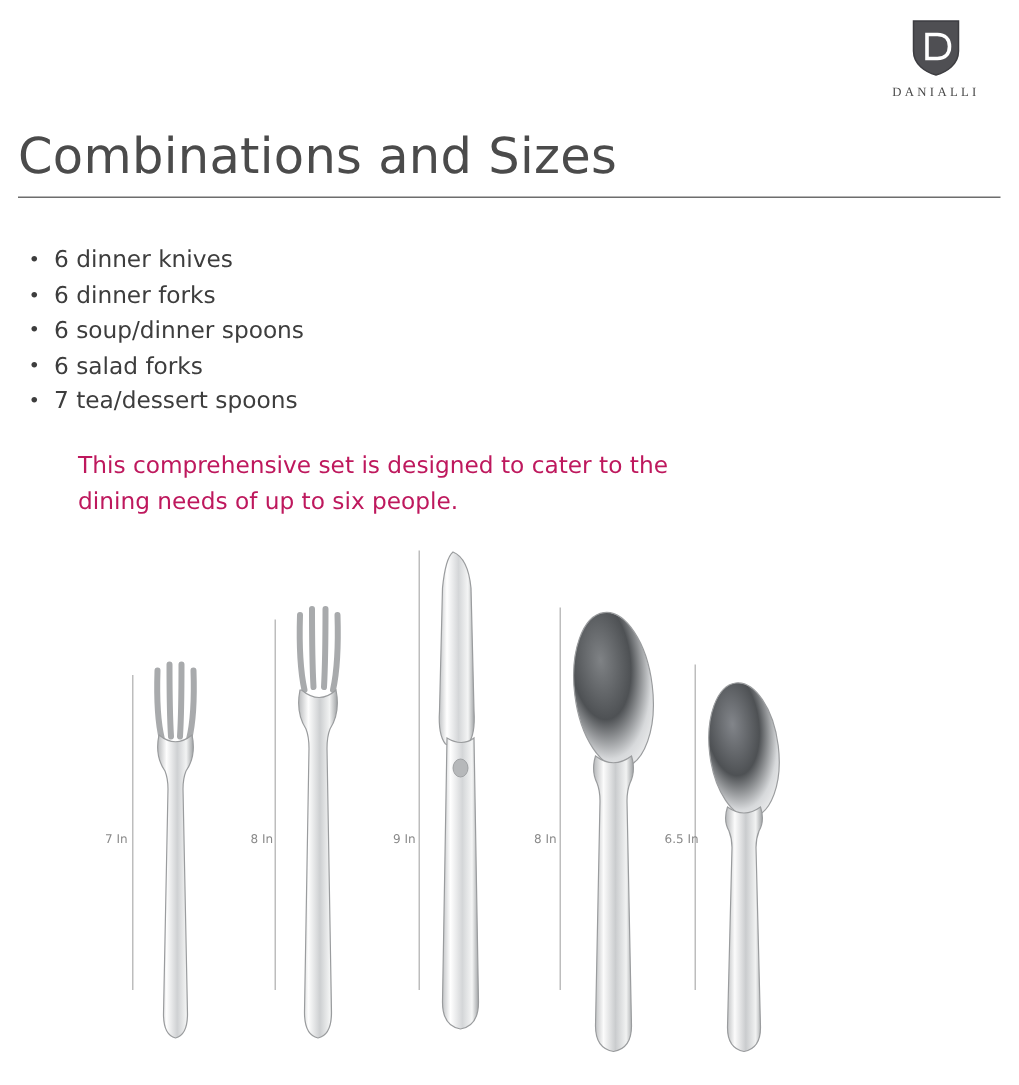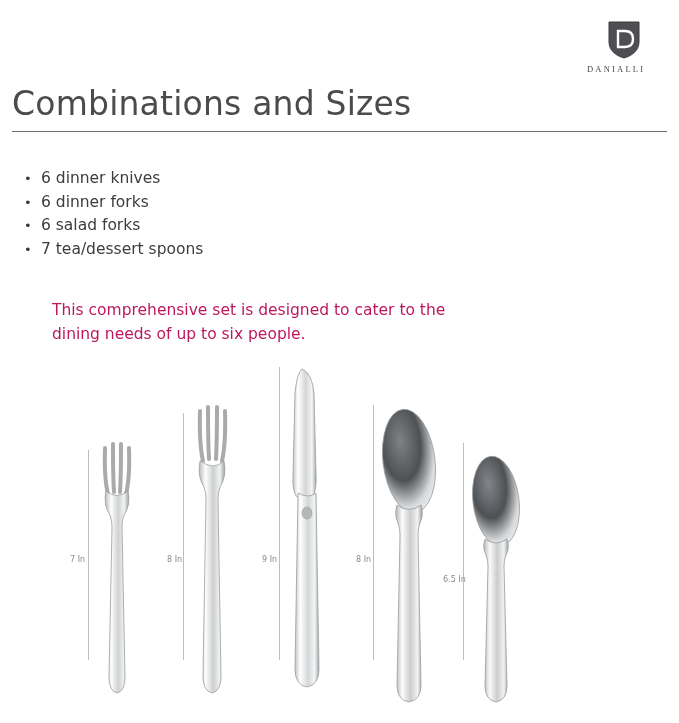--- a/index.html
+++ b/index.html
@@ -13,23 +13,24 @@
     height: 723px;
     position: relative;
     font-family: "Liberation Sans", sans-serif;
     color: #3a3a3a;
     overflow: hidden;
   }
 
   
   .brand {
     position: absolute;
-    top: 20px;
+    top: 12px;
     right: 18px;
     width: 74px;
+    text-align: center;
   }
   .brand-shield {
     width: 34px;
     height: 40px;
     margin: 0 auto;
     position: relative;
   }
   .brand-shield svg { display: block; }
   .brand-name {
     margin-top: 4px;
@@ -58,21 +59,21 @@
     height: 1px;
     background: #6d6d6d;
   }
 
   
   .spec-list {
     position: absolute;
     top: 162px;
     left: 16px;
     list-style: none;
-    margin: 5px;
+    margin: 0;
     padding: 0;
     font-size: 15.5px;
     color: #3d3d3d;
     font-family: "DejaVu Sans", sans-serif;
   }
   .spec-list li {
     position: relative;
     padding-left: 20px;
     line-height: 23.5px;
   }
@@ -135,39 +136,40 @@
   </div>
   <div class="brand-name">DANIALLI</div>
 </div>
 
 <h1 class="page-title">Combinations and Sizes</h1>
 <div class="title-rule"></div>
 
 <ul class="spec-list">
   <li>6 dinner knives</li>
   <li>6 dinner forks</li>
+  <li>6 soup/dinner spoons</li>
   <li>6 salad forks</li>
   <li>7 tea/dessert spoons</li>
 </ul>
 
 <p class="description">This comprehensive set is designed to cater to the dining needs of up to six people.</p>
 
 <div class="figure">
 
   <div class="measure-line" style="left:88px;  top:95px;  height:210px;"></div>
   <div class="measure-line" style="left:183px; top:58px;  height:247px;"></div>
   <div class="measure-line" style="left:279px; top:12px;  height:293px;"></div>
   <div class="measure-line" style="left:373px; top:50px;  height:255px;"></div>
   <div class="measure-line" style="left:463px; top:88px;  height:217px;"></div>
 
   <span class="measure-label" style="left:70px;  top:200px;">7 In</span>
   <span class="measure-label" style="left:167px; top:200px;">8 In</span>
   <span class="measure-label" style="left:262px; top:200px;">9 In</span>
   <span class="measure-label" style="left:356px; top:200px;">8 In</span>
-  <span class="measure-label" style="left:443px; top:200px;margin-top:20px;">6.5 In</span>
+  <span class="measure-label" style="left:443px; top:200px;">6.5 In</span>
 
   <div class="piece" style="left:95px; bottom:18px;">
     <svg width="48" height="265" viewBox="0 0 48 265">
       <defs>
         <linearGradient id="steelA" x1="0" y1="0" x2="1" y2="0">
           <stop offset="0%" stop-color="#b9bbbd"></stop>
           <stop offset="25%" stop-color="#fdfdfd"></stop>
           <stop offset="55%" stop-color="#cfd1d3"></stop>
           <stop offset="80%" stop-color="#f2f3f3"></stop>
           <stop offset="100%" stop-color="#9fa2a4"></stop>

